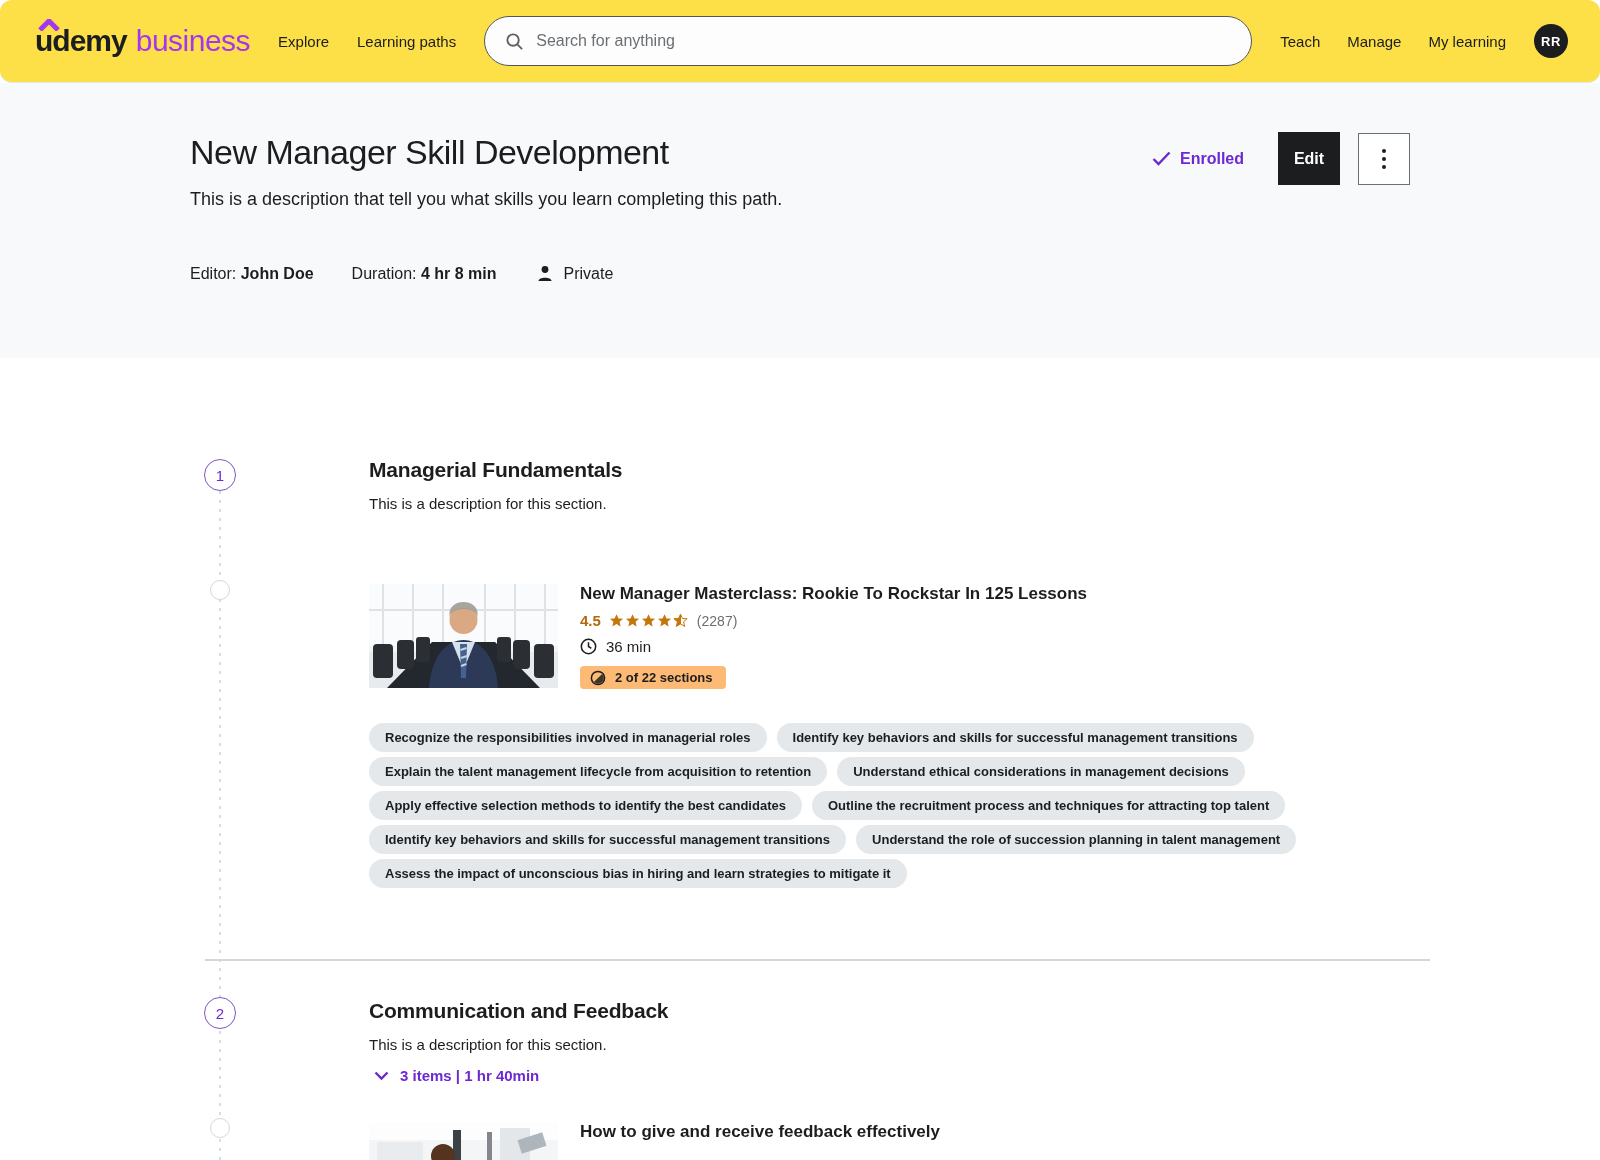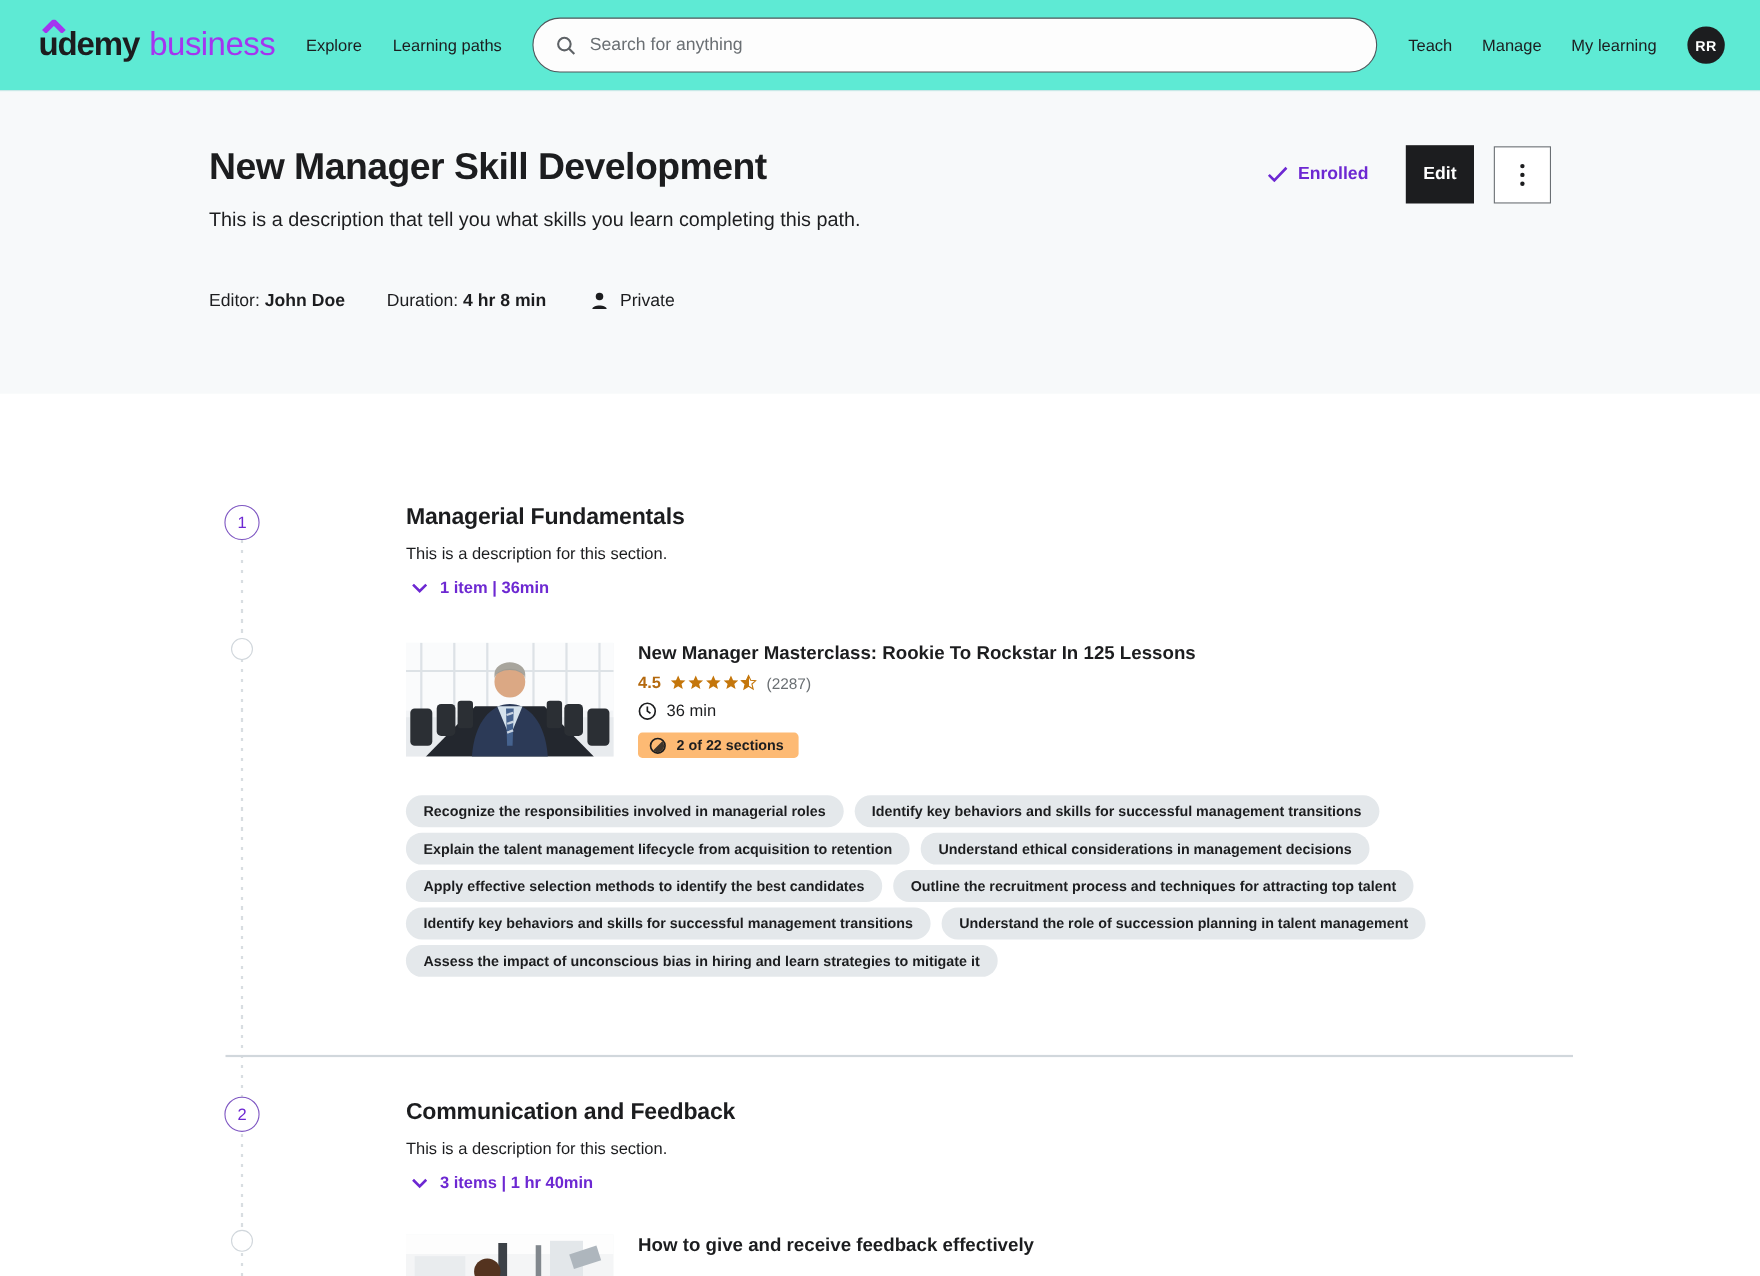--- a/index.html
+++ b/index.html
@@ -1,42 +1,42 @@
 <!DOCTYPE html>
 <html><head>
 <meta charset="utf-8">
 <style>
   * { margin:0; padding:0; box-sizing:border-box; }
   html,body { width:1600px; height:1160px; overflow:hidden; background:#fff;
     font-family:"Liberation Sans", sans-serif; color:#1c1d1f; }
 
   
-  .topnav { height:83px; background:#5eead4; border-bottom:1px solid #e4e8eb;
-    display:flex; align-items:center; padding:0 32px 0 35px; }
+  .topnav { height:83px; background:#fde047; border-bottom:1px solid #e4e8eb;
+    display:flex; align-items:center; padding:0 32px 0 35px;border-radius:12px; }
   .logo { display:flex; align-items:baseline; gap:9px; position:relative; cursor:pointer; }
   .logo .caret { position:absolute; left:3px; top:-7px; }
   .logo .udemy { font-size:30px; font-weight:700; letter-spacing:-1px; color:#1c1d1f; }
   .logo .biz { font-size:30px; font-weight:400; letter-spacing:-0.5px; color:#a435f0; }
   .navlink { font-size:15px; color:#1c1d1f; cursor:pointer; white-space:nowrap; }
   .leftlinks { display:flex; gap:28px; margin-left:28px; }
   .searchwrap { flex:1; margin:0 28px; }
   .searchbar { height:50px; border:1px solid #50565b; border-radius:25px; background:#fdfdfd;
     display:flex; align-items:center; padding:0 20px; gap:12px; }
   .searchbar input { border:none; outline:none; background:transparent; font-size:16px;
     color:#1c1d1f; width:100%; font-family:"Liberation Sans", sans-serif; }
   .searchbar input::placeholder { color:#6a6f73; }
   .rightlinks { display:flex; gap:27px; align-items:center; margin-right:28px; }
   .avatar { width:34px; height:34px; border-radius:50%; background:#1c1d1f; color:#fff;
     font-size:13px; font-weight:700; display:flex; align-items:center; justify-content:center;
     cursor:pointer; letter-spacing:0.5px; }
 
   
   .hero { height:275px; background:#f7f9fa; padding:47px 190px 0 190px; }
   .hero-top { display:flex; justify-content:space-between; align-items:flex-start; }
-  .hero-title { font-size:34px; font-weight:700; letter-spacing:-0.5px; line-height:44px; }
+  .hero-title { font-size:34px; font-weight:400; letter-spacing:-0.5px; line-height:44px; }
   .hero-desc { font-size:18px; margin-top:15px; color:#1c1d1f; }
   .hero-controls { display:flex; align-items:center; gap:18px; margin-top:2px; }
   .enrolled { display:flex; align-items:center; gap:9px; color:#6d28d2; font-size:16px;
     font-weight:700; cursor:pointer; margin-right:16px; }
   .edit-btn { width:62px; height:53px; background:#1c1d1f; color:#fff; border:none;
     font-size:16px; font-weight:700; cursor:pointer; font-family:"Liberation Sans",sans-serif; }
   .kebab-btn { width:52px; height:52px; background:#fff; border:1px solid #6a6f73;
     display:flex; flex-direction:column; align-items:center; justify-content:center; gap:4px;
     cursor:pointer; }
   .kebab-btn i { width:4px; height:4px; border-radius:50%; background:#1c1d1f; }
@@ -170,28 +170,20 @@
   <div class="tl-line"></div>
   <div class="tl-circle" style="left:204px; top:101px;">1</div>
   <div class="tl-node" style="left:210px; top:222px;"></div>
   <div class="divider"></div>
   <div class="tl-circle" style="left:204px; top:639px;">2</div>
   <div class="tl-node" style="left:210px; top:760px;"></div>
 
   <div class="section sec1">
     <div class="sec-title">Managerial Fundamentals</div>
     <div class="sec-desc">This is a description for this section.</div>
-    <div class="sec-toggle">
-      <span style="display:flex;">
-        <svg width="15" height="10" viewBox="0 0 15 10">
-            <path d="M1.5 1.5 L7.5 7.5 L13.5 1.5" fill="none" stroke="#6d28d2" stroke-width="2.4"></path>
-          </svg>
-      </span>
-      <span>1 item | 36min</span>
-    </div>
   </div>
 
   <div class="course-card card1">
     <div class="thumb">
       <svg width="189" height="104" viewBox="0 0 189 104">
         <rect width="189" height="104" fill="#f2f4f6"></rect>
         <rect x="0" y="0" width="189" height="62" fill="#fafbfc"></rect>
         <g stroke="#dde2e6" stroke-width="2">
           <line x1="14" y1="0" x2="14" y2="70"></line>
             <line x1="44" y1="0" x2="44" y2="70"></line>

